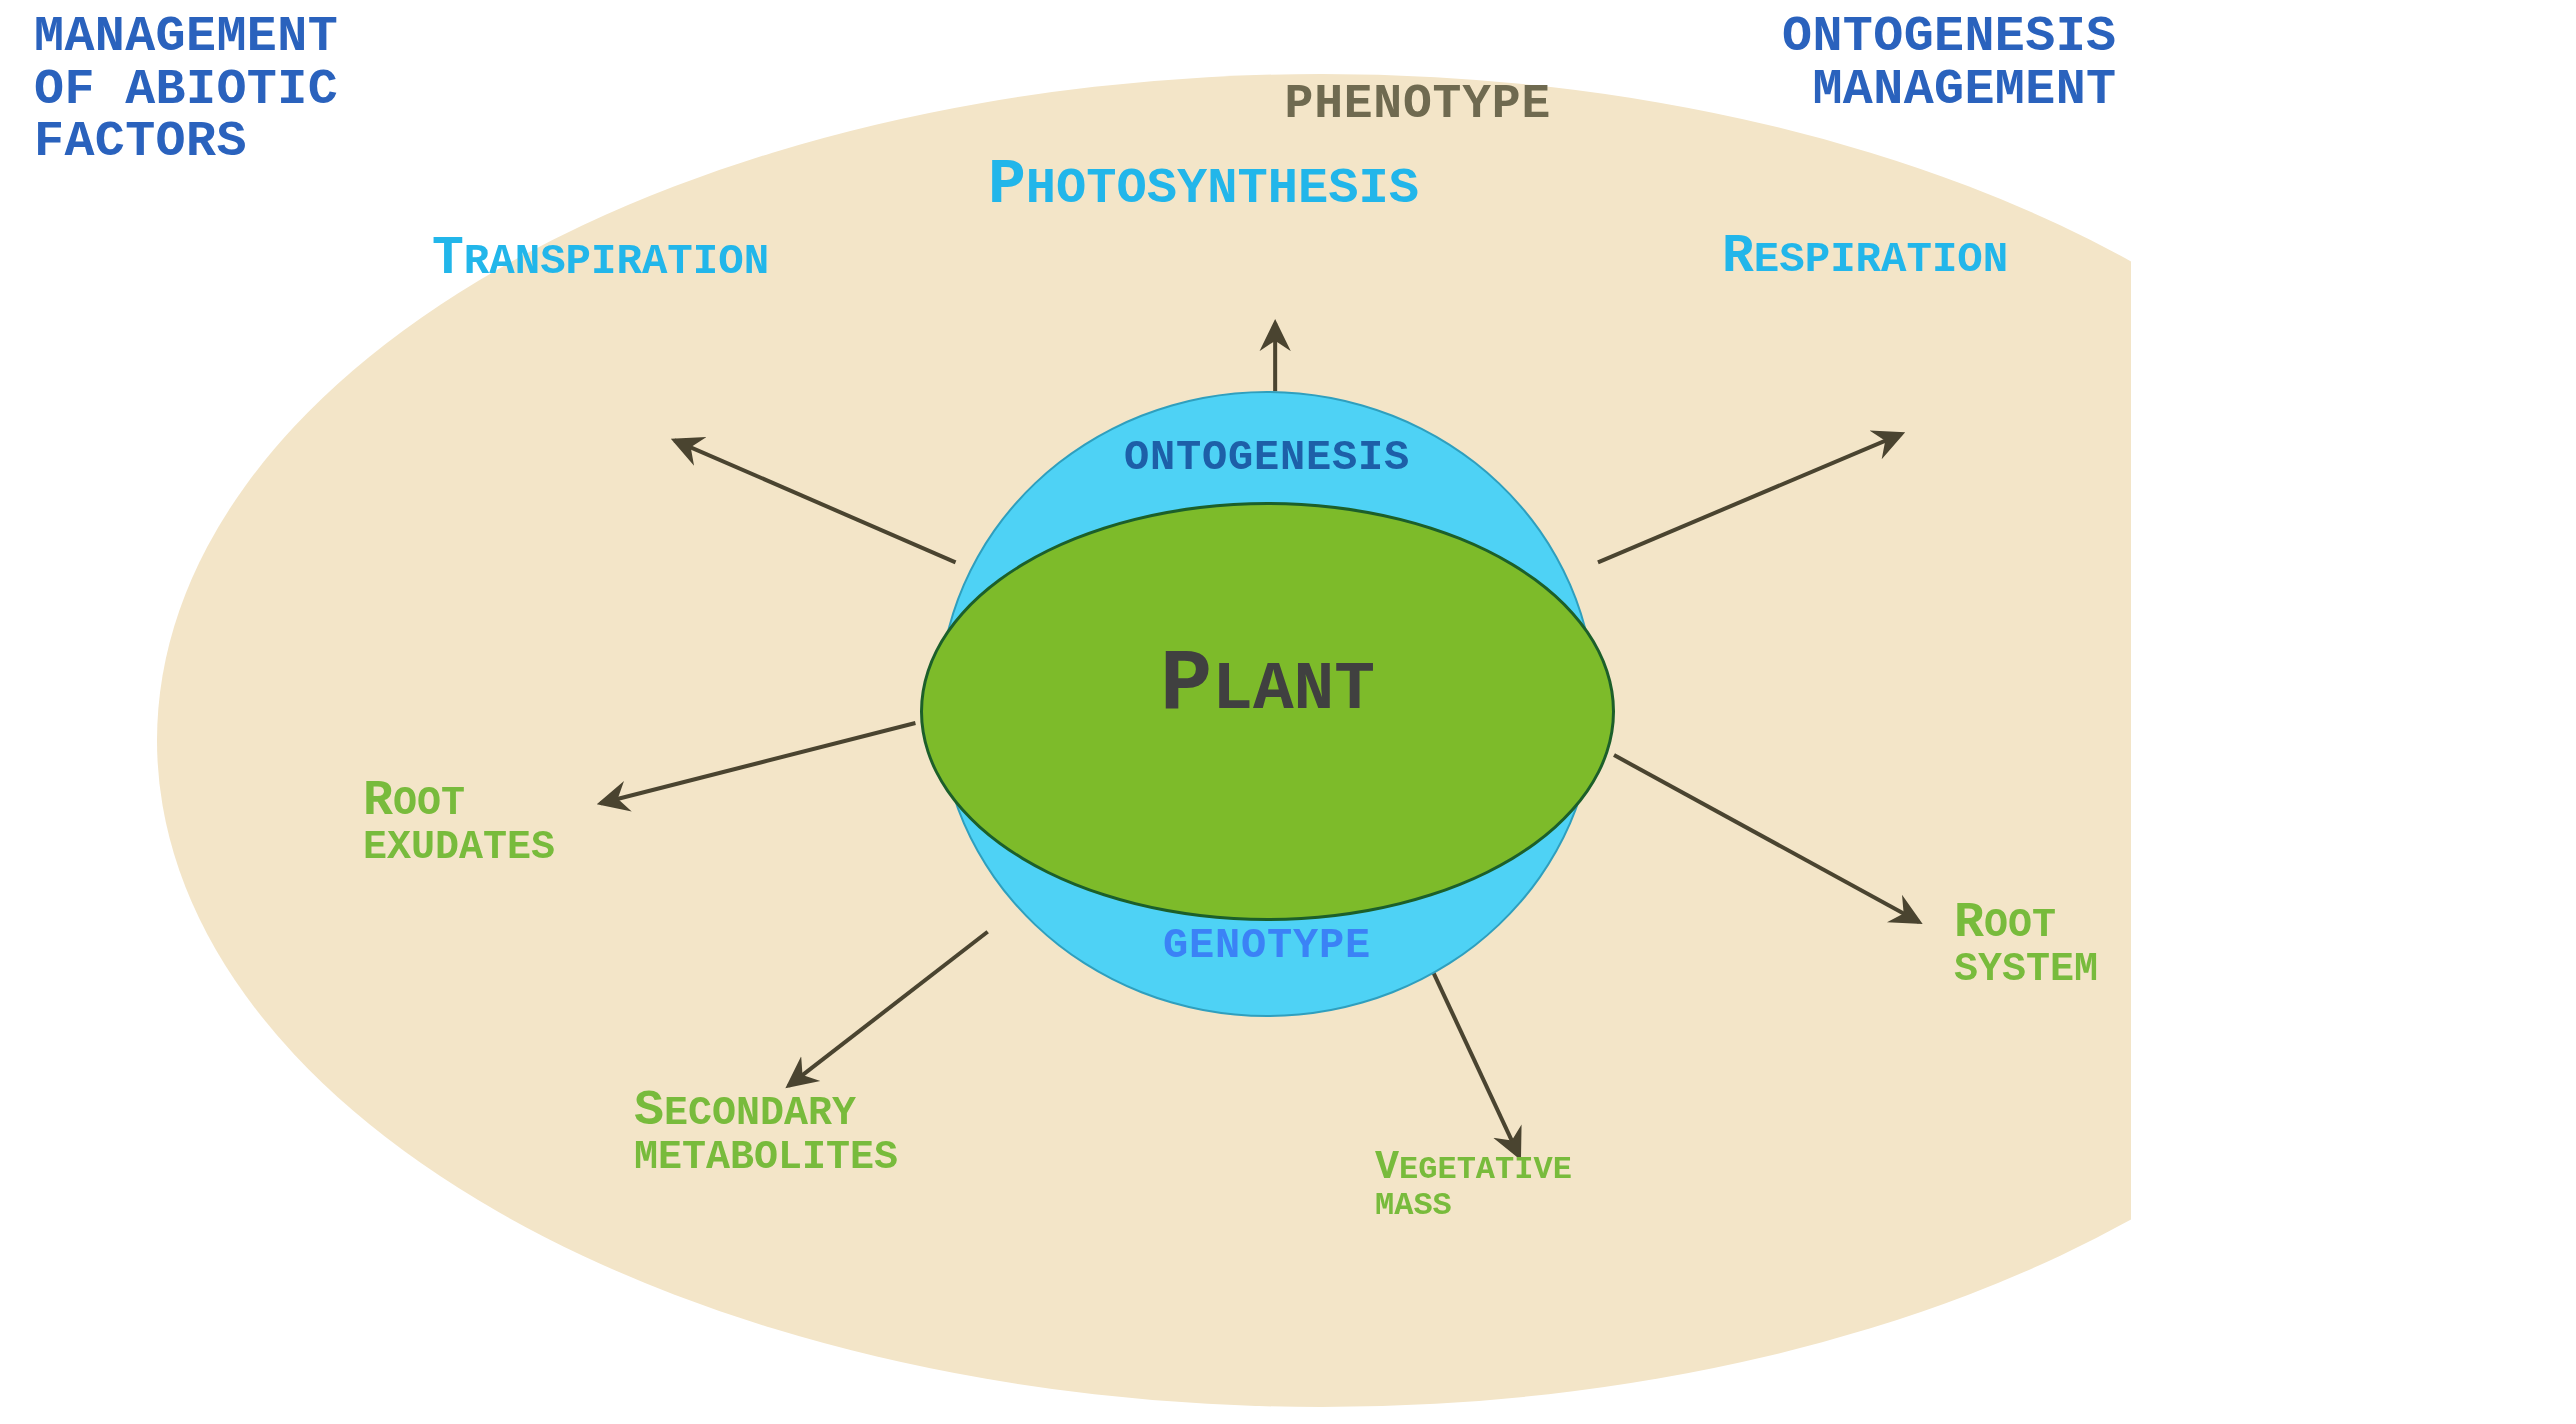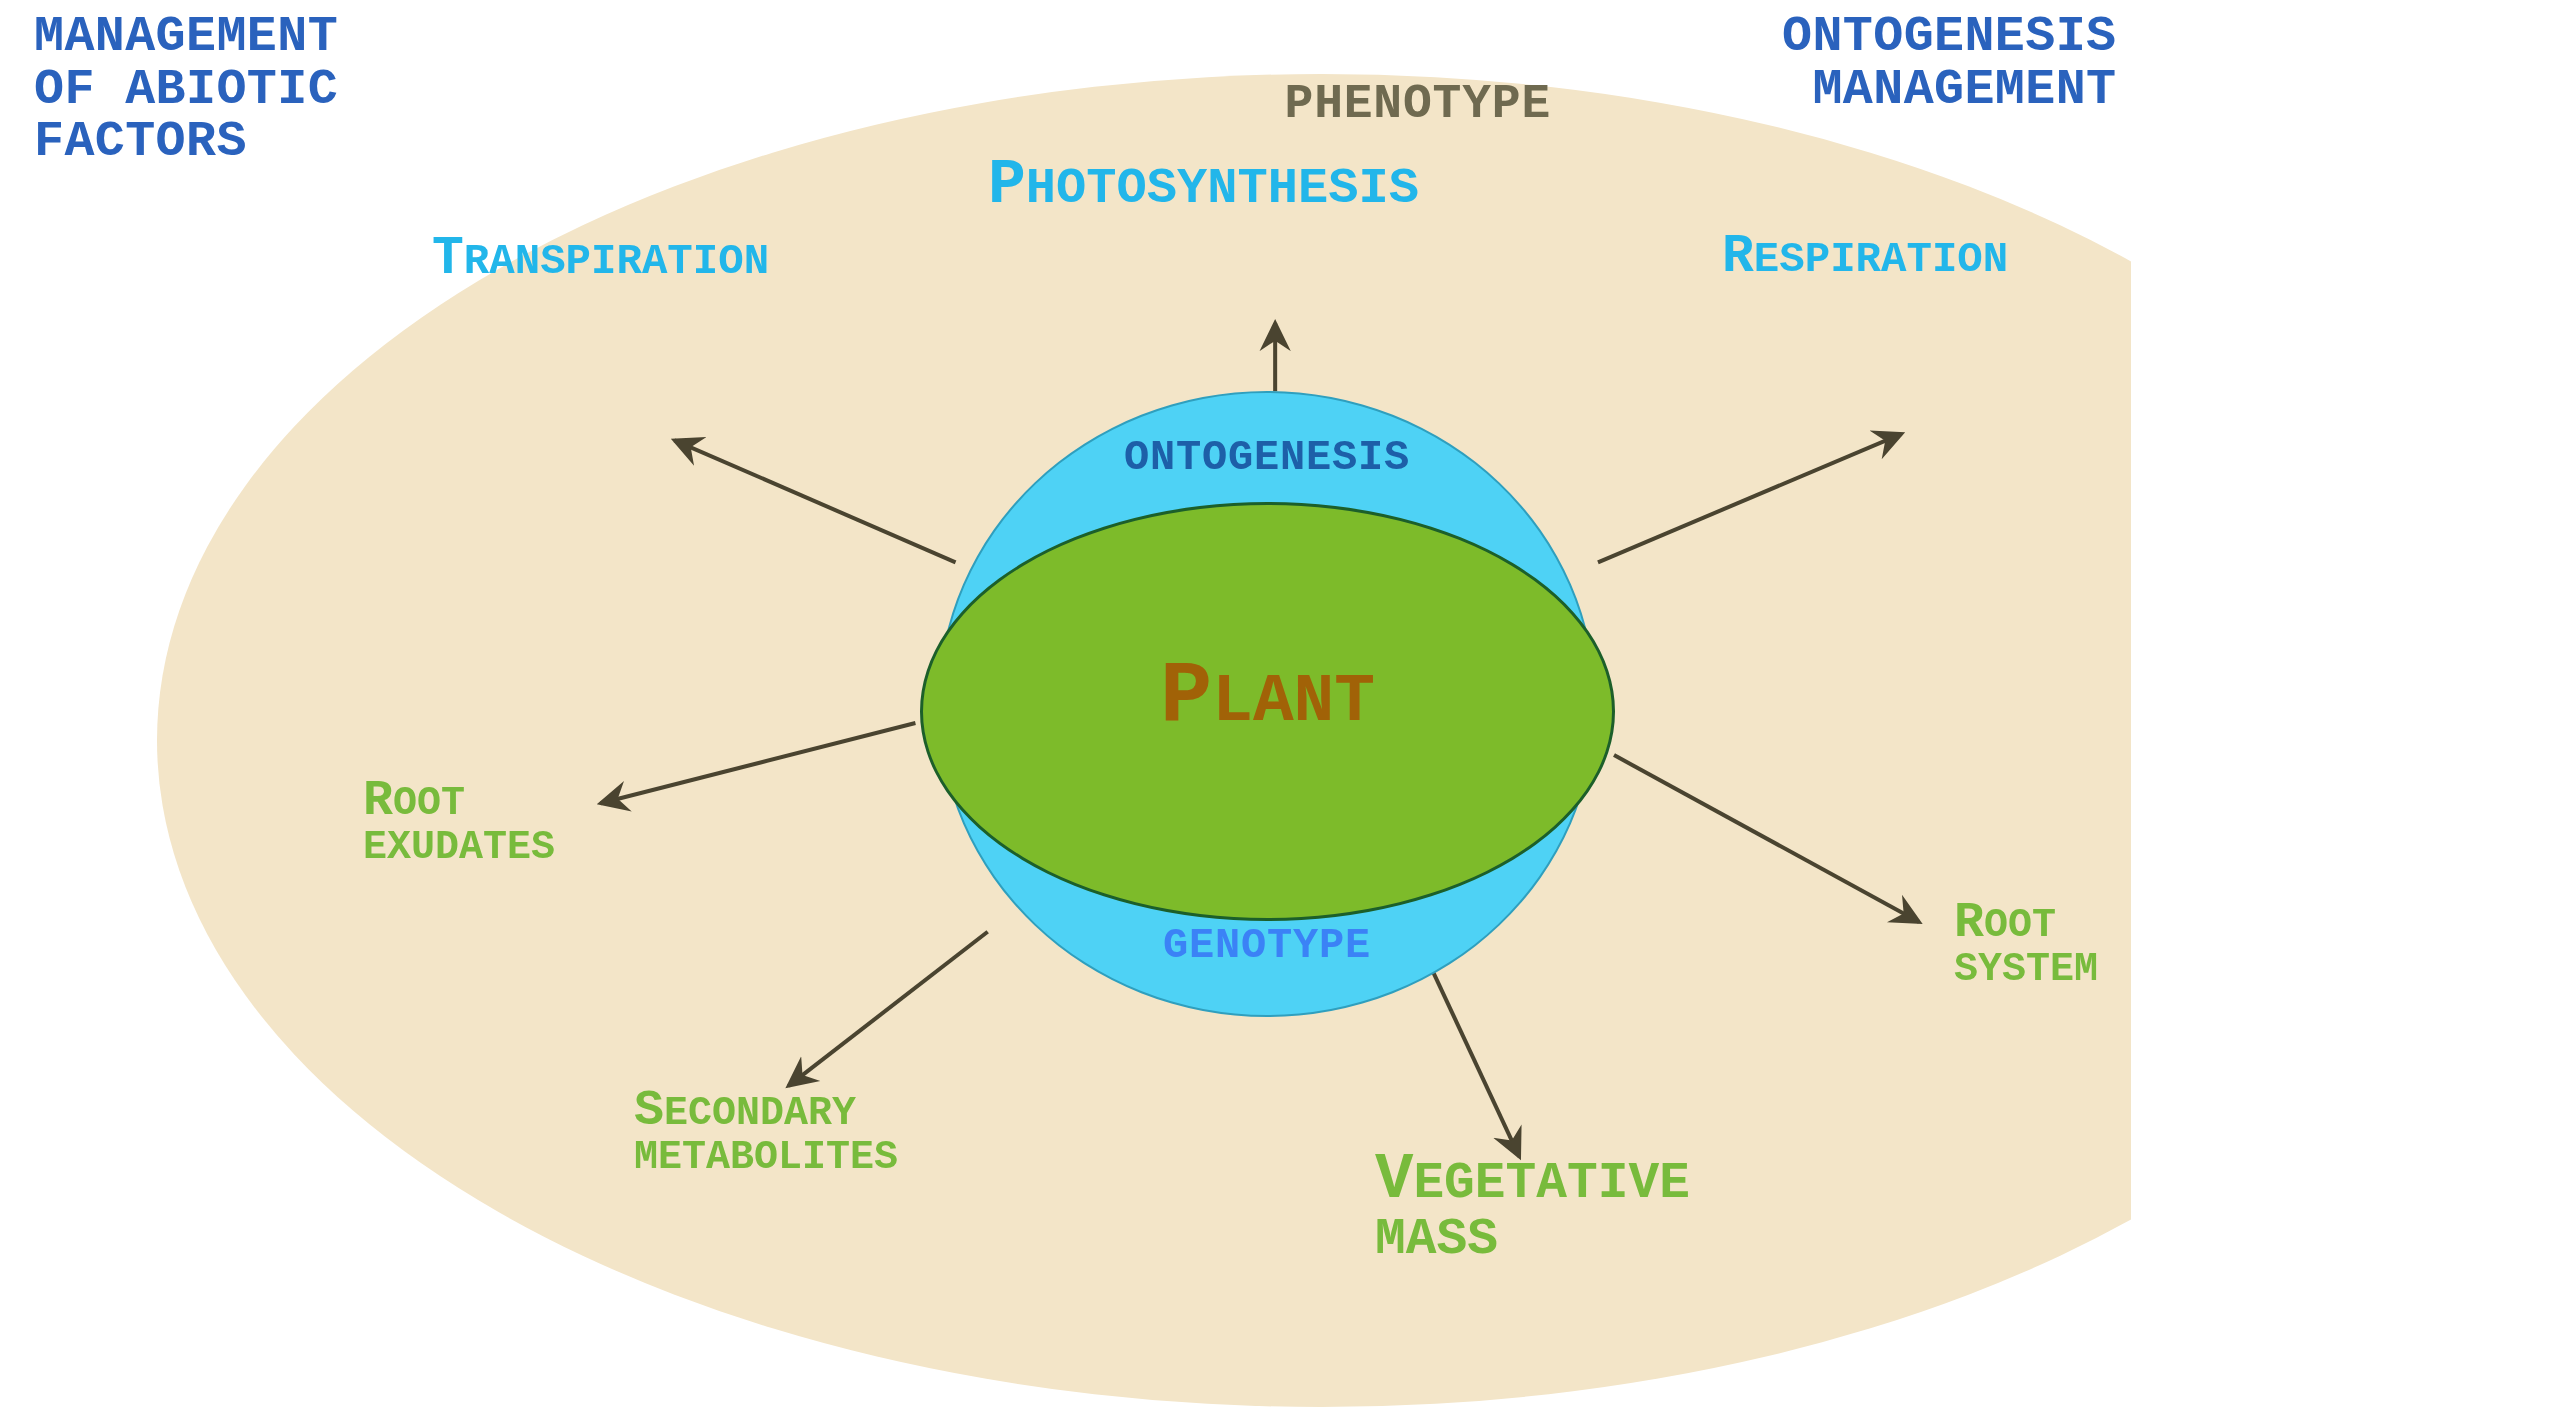--- a/index.html
+++ b/index.html
@@ -92,42 +92,42 @@
   }
   .blue-lbl  { color: #22b6ea; }
   .green-lbl { color: #78bb3c; }
 
   .lbl-photosynthesis { left: 988px; top: 154px; font-size: 63px; }
   .lbl-transpiration  { left: 432px;  top: 233px; font-size: 53px; }
   .lbl-respiration    { left: 1702px; top: 231px; font-size: 53px; margin-left: 20px; }
 
   .lbl-root-exudates  { left: 363px;  top: 776px;  font-size: 50px; text-align: left; }
   .lbl-secondary      { left: 634px;  top: 1086px; font-size: 50px; text-align: left; }
-  .lbl-vegetative     { left: 1375px; top: 1148px; font-size: 64px; text-align: left; }
+  .lbl-vegetative     { left: 1375px; top: 1148px; font-size: 40px; text-align: left; }
   .lbl-root-system    { left: 1954px; top: 898px; font-size: 50px; text-align: left; }
   .line2 { display: block; margin-top: 1.6px; }
 
   
   .core-text {
     position: absolute;
     text-align: center;
     font-weight: bold;
     white-space: nowrap;
   }
   .txt-ontogenesis {
     left: 938px; top: 434px; width: 658px;
     color: #1d5fa8; font-size: 42px; letter-spacing: 0.8px;
   }
   .txt-genotype {
     left: 938px; top: 922px; width: 658px;
     color: #3b82f6; font-size: 42px; letter-spacing: 0.8px;
   }
   .txt-plant {
     left: 920px; top: 642px; width: 695px;
-    color: #a16207; font-size: 87px; margin-top: 12px;
+    color: #404040; font-size: 87px;
   }
   .txt-plant .rest { font-size: 0.78em; }
 
   
   #arrows {
     position: absolute;
     left: 0; top: 0;
     width: 2576px;
     height: 1425px;
     pointer-events: none;

